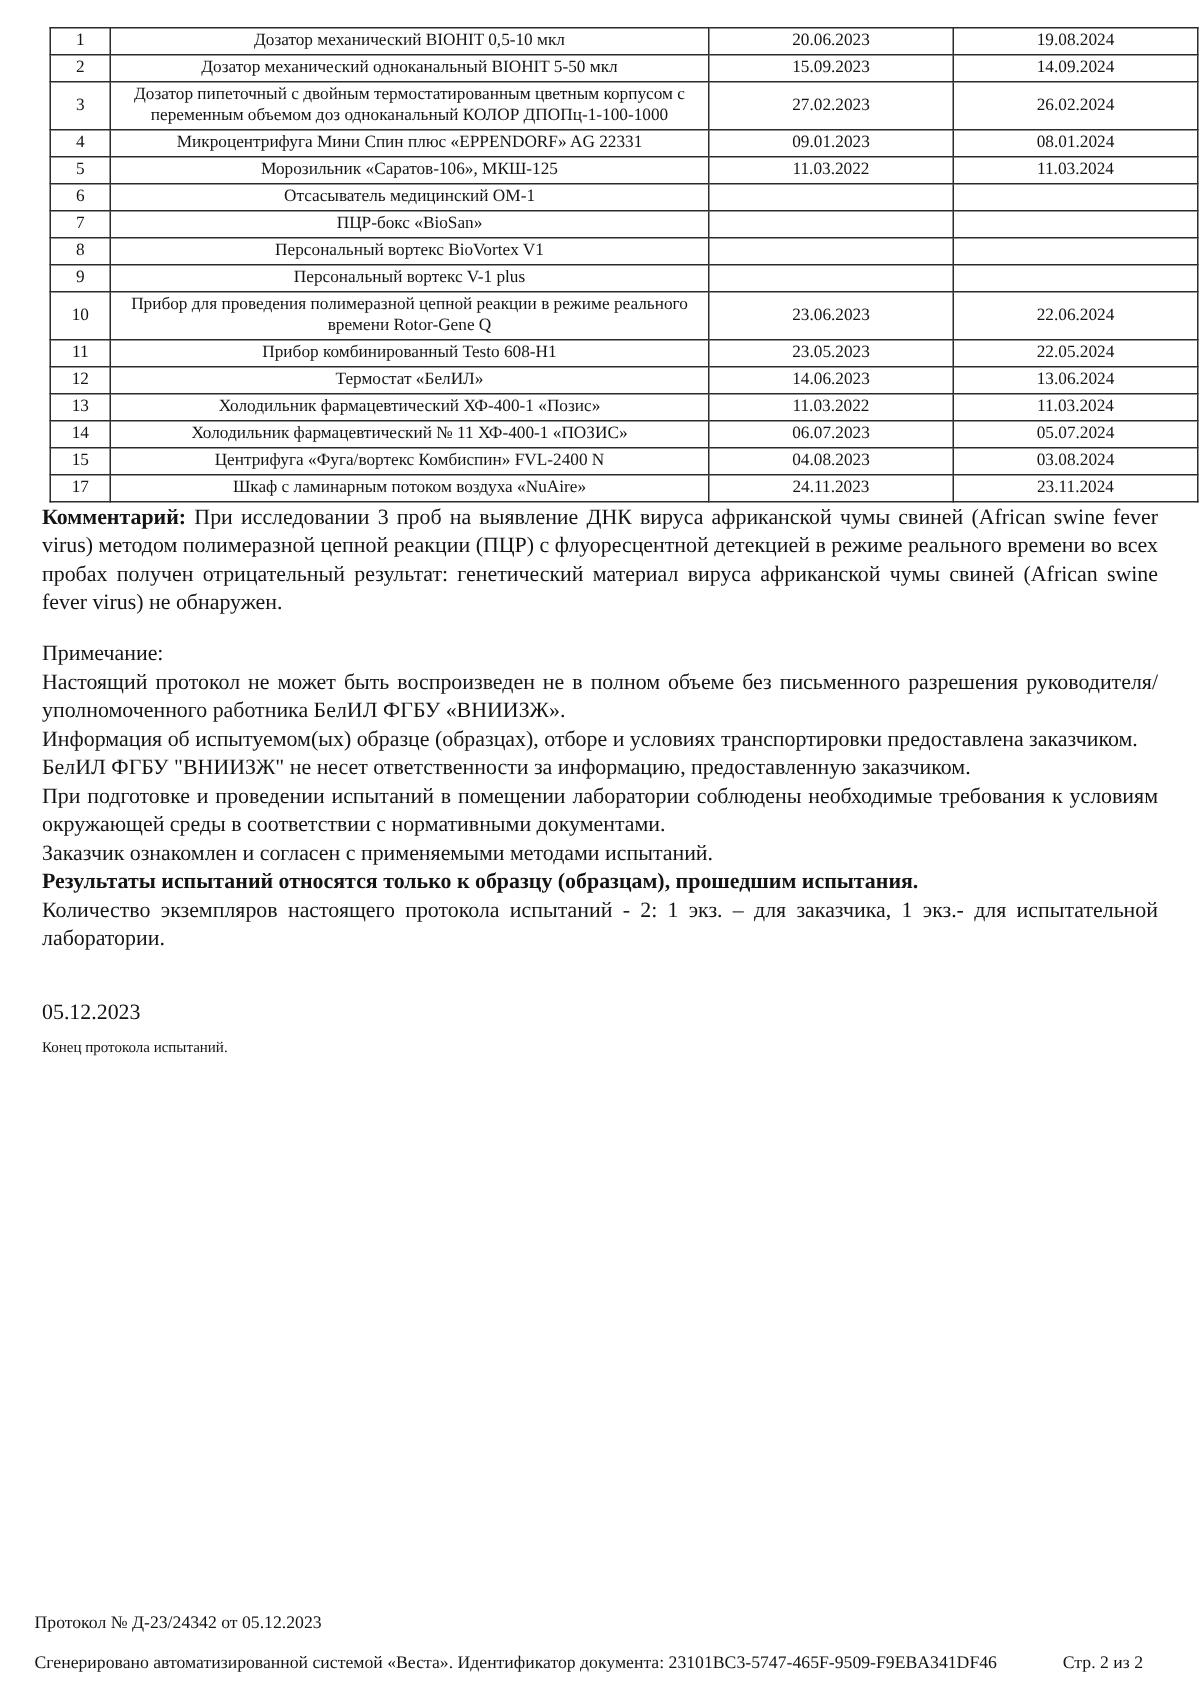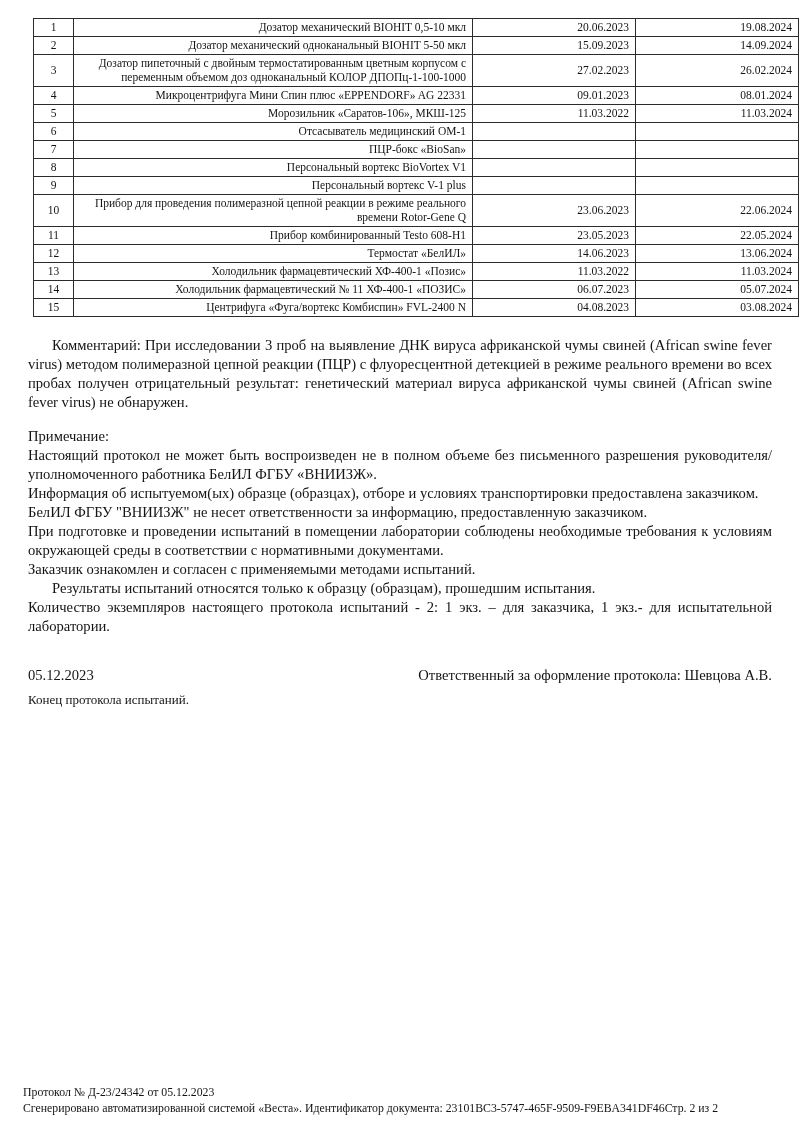--- a/index.html
+++ b/index.html
@@ -27,57 +27,59 @@
     font-size: 11.5px;
     line-height: 1.25;
   }
   table.equip td {
     border: 1px solid #2b2b2b;
     padding: 1px 6px;
     vertical-align: middle;
     height: 15px;
   }
   td.cell-num  { width: 27px;  text-align: center; padding: 1px 2px; }
-  td.cell-name { width: 386px; text-align: right; }
-  td.cell-date { width: 150px; text-align: right; }
+  td.cell-name { width: 386px; text-align: center; }
+  td.cell-date { width: 150px; text-align: center; }
   
   .bodytext {
     position: absolute;
     left: 28px;
     right: 28px;
     top: 336px;
     font-size: 14.6px;
     line-height: 1.3;
   }
   p { margin: 0; }
   .just { text-align: justify; }
-  .b { font-weight: normal; margin-left: 24px; }
+  .b { font-weight: bold; }
   .notes { margin-top: 15px; }
   .signoff {
     margin-top: 30px;
     display: flex;
     justify-content: space-between;
     align-items: baseline;
   }
   .endline {
     margin-top: 7px;
-    font-size: 13px;
+    font-size: 10px;
   }
   
   .footer {
     position: absolute;
     left: 23px;
     right: 38px;
     bottom: 16px;
     font-size: 11.8px;
     line-height: 1.3;
   }
   .footer-row2 {
     display: flex;
+    justify-content: space-between;
     align-items: baseline;
+    margin-top: 11px;
   }
 </style>
 </head>
 <body>
 
 <div class="page">
 
   <table class="equip">
     <tbody>
         <tr>
@@ -162,20 +164,26 @@
           <td class="cell-num">14</td>
           <td class="cell-name">Холодильник фармацевтический № 11 ХФ-400-1 «ПОЗИС»</td>
           <td class="cell-date">06.07.2023</td>
           <td class="cell-date">05.07.2024</td>
         </tr>
         <tr>
           <td class="cell-num">15</td>
           <td class="cell-name">Центрифуга «Фуга/вортекс Комбиспин» FVL-2400 N</td>
           <td class="cell-date">04.08.2023</td>
           <td class="cell-date">03.08.2024</td>
+        </tr>
+        <tr>
+          <td class="cell-num">17</td>
+          <td class="cell-name">Шкаф с ламинарным потоком воздуха «NuAire»</td>
+          <td class="cell-date">24.11.2023</td>
+          <td class="cell-date">23.11.2024</td>
         </tr>
       </tbody>
   </table>
 
   <div class="bodytext">
 
     <p class="just"><span class="b">Комментарий:</span> <span>При исследовании 3 проб на выявление ДНК вируса африканской чумы свиней (African swine fever virus) методом полимеразной цепной реакции (ПЦР) с флуоресцентной детекцией в режиме реального времени во всех пробах получен отрицательный результат: генетический материал вируса африканской чумы свиней (African swine fever virus) не обнаружен.</span></p>
 
     <div class="notes">
       <p>Примечание:</p>
@@ -183,21 +191,20 @@
       <p class="just">Информация об испытуемом(ых) образце (образцах), отборе и условиях транспортировки предоставлена заказчиком.</p>
       <p class="just">БелИЛ ФГБУ "ВНИИЗЖ" не несет ответственности за информацию, предоставленную заказчиком.</p>
       <p class="just">При подготовке и проведении испытаний в помещении лаборатории соблюдены необходимые требования к условиям окружающей среды в соответствии с нормативными документами.</p>
       <p class="just">Заказчик ознакомлен и согласен с применяемыми методами испытаний.</p>
       <p class="just b">Результаты испытаний относятся только к образцу (образцам), прошедшим испытания.</p>
       <p class="just">Количество экземпляров настоящего протокола испытаний - 2: 1 экз. – для заказчика, 1 экз.- для испытательной лаборатории.</p>
     </div>
 
     <div class="signoff">
       <span>05.12.2023</span>
-      <span>Ответственный за оформление протокола: Шевцова А.В.</span>
     </div>
     <p class="endline">Конец протокола испытаний.</p>
 
   </div>
 
   <div class="footer">
     <div>Протокол № Д-23/24342 от 05.12.2023</div>
     <div class="footer-row2">
       <span>Сгенерировано автоматизированной системой «Веста». Идентификатор документа: 23101BC3-5747-465F-9509-F9EBA341DF46</span>
       <span>Стр. 2 из 2</span>

